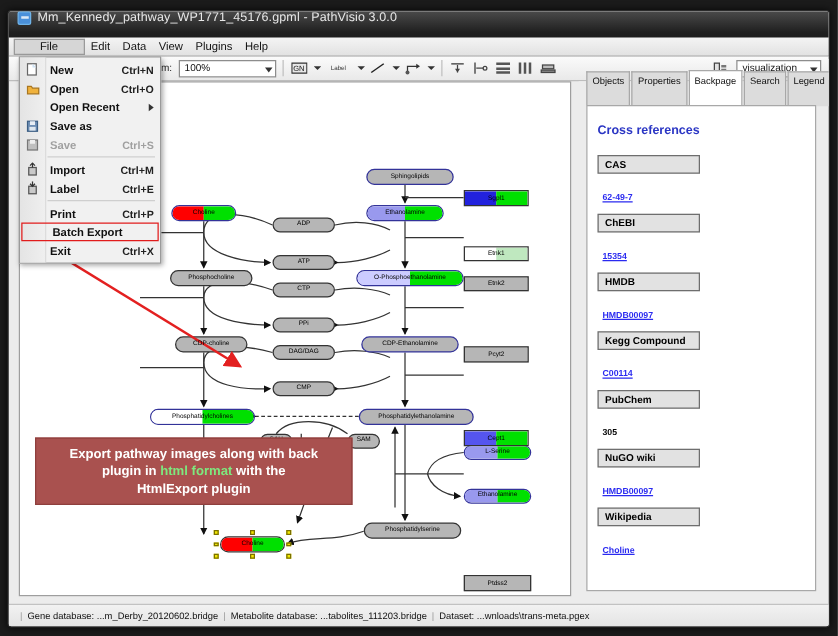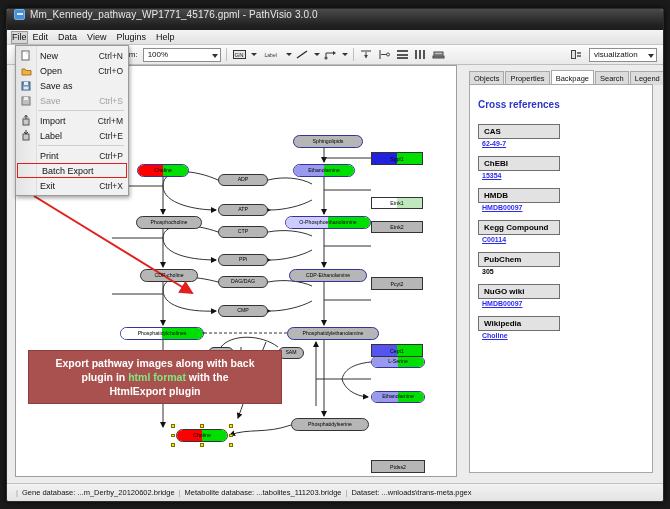--- a/index.html
+++ b/index.html
@@ -52,21 +52,21 @@
     border-bottom: 1px solid #c5c5c5;
     display: flex; align-items: center; padding-left: 4px;
   }
   .menu-item {
     font-size: 9px; color: #111; padding: 1px 5px;
     line-height: 11px; cursor: default; white-space: nowrap;
   }
   .menu-item.active {
     background: #d6d6d6;
     border: 1px solid #9a9a9a;
-    padding: 0px 0;
+    padding: 0px 20px;
   }
   
   #toolbar {
     position: absolute; left: 0; top: 36px; width: 100%; height: 20px;
     background: linear-gradient(180deg,#fbfbfb,#e9e9e9);
     border-bottom: 1px solid #bdbdbd;
     display: flex; align-items: center; gap: 3px; padding-left: 108px;
   }
   .tb-label { font-size: 8px; color: #222; margin-right: 2px; }
   .combo {
@@ -108,21 +108,21 @@
     padding: 2px 0;
   }
   #filemenu::before{
     content:""; position:absolute; left:0; top:0; bottom:0; width:20px;
     background:linear-gradient(90deg,#e4e4e4,#efefef);
     border-right:1px solid #dcdcdc;
   }
   .fm-row {
     position: relative; height: 15px;
     display: flex; align-items: center;
-    font-size: 9px; color: #111; z-index: 2;
+    font-size: 9px; color: #111; z-index: 2; font-weight: bold;
   }
   .fm-ico { width: 20px; display:flex; align-items:center; justify-content:center; }
   .fm-lbl { flex: 1; padding-left: 4px; }
   .fm-key { color: #222; padding-right: 5px; font-size: 8.5px; }
   .fm-row.disabled .fm-lbl, .fm-row.disabled .fm-key { color: #a0a0a0; }
   .fm-sep { height: 1px; background: #cfcfcf; margin: 2px 4px 2px 22px; z-index:2; position:relative; }
   .fm-sub {
     width: 0; height: 0; margin-right: 5px;
     border-top: 3px solid transparent;
     border-bottom: 3px solid transparent;
@@ -187,21 +187,21 @@
     position: absolute; left: 456px; top: 56px;
     width: 194px; height: 412px;
     background: #ececec;
   }
   #tabstrip {
     position: absolute; left: 6px; top: 5px; right: 0; height: 15px;
     display: flex; align-items: flex-end; gap: 1px;
   }
   .tab {
     font-size: 7.5px; color: #111;
-    padding: 2px 4px 2px;
+    padding: 2px 4px 16px;
     background: #dcdcdc;
     border: 1px solid #a8a8a8;
     border-bottom: none;
     line-height: 9px;
     white-space: nowrap;
   }
   .tab.active { background: #fff; font-weight: normal; padding-top: 3px; }
   #panel-body {
     position: absolute; left: 6px; top: 19px; right: 4px; bottom: 4px;
     background: #fff;
@@ -211,21 +211,21 @@
   }
   #xref-title {
     color: #2b36c4; font-size: 10px; font-weight: bold;
     margin: 6px 0 14px 0;
   }
   .xref-box {
     border: 1px solid #6e6e6e;
     background: #e2e2e2;
     font-size: 8px; font-weight: bold; color: #000;
     padding: 2px 5px; width: 82px;
-    margin-bottom: 1px;
+    margin-bottom: 16px;
   }
   .xref-val {
     font-size: 7px; color: #2a2af0; font-weight: bold;
     text-decoration: underline; margin: 0 0 9px 4px;
   }
   .xref-val.plain { color: #000; text-decoration: none; }
   #expr-data {
     font-size: 8.5px; font-weight: bold; color: #000; margin-top: 2px;
   }
   
@@ -599,20 +599,25 @@
         <div class="fm-row">
           <span class="fm-ico">
             <svg width="11" height="10">
               <path d="M1 3 L4 3 L5 4.5 L10 4.5 L10 9 L1 9 Z" fill="#f0b23c" stroke="#a9761f"></path>
             </svg>
           </span>
           <span class="fm-lbl">Open</span>
           <span class="fm-key">Ctrl+O</span>
         </div>
         <div class="fm-row">
+          <span class="fm-ico"></span>
+          <span class="fm-lbl">Open Recent</span>
+          <span class="fm-sub"></span>
+        </div>
+        <div class="fm-row">
           <span class="fm-ico">
             <svg width="10" height="10">
               <rect x="1" y="1" width="8" height="8" fill="#6f8fb5" stroke="#3d5f85"></rect>
               <rect x="3" y="1" width="4" height="3" fill="#e8eef5"></rect>
               <rect x="2.5" y="5.5" width="5" height="3" fill="#dfe7ef"></rect>
             </svg>
           </span>
           <span class="fm-lbl">Save as</span>
           <span class="fm-key"></span>
         </div>

